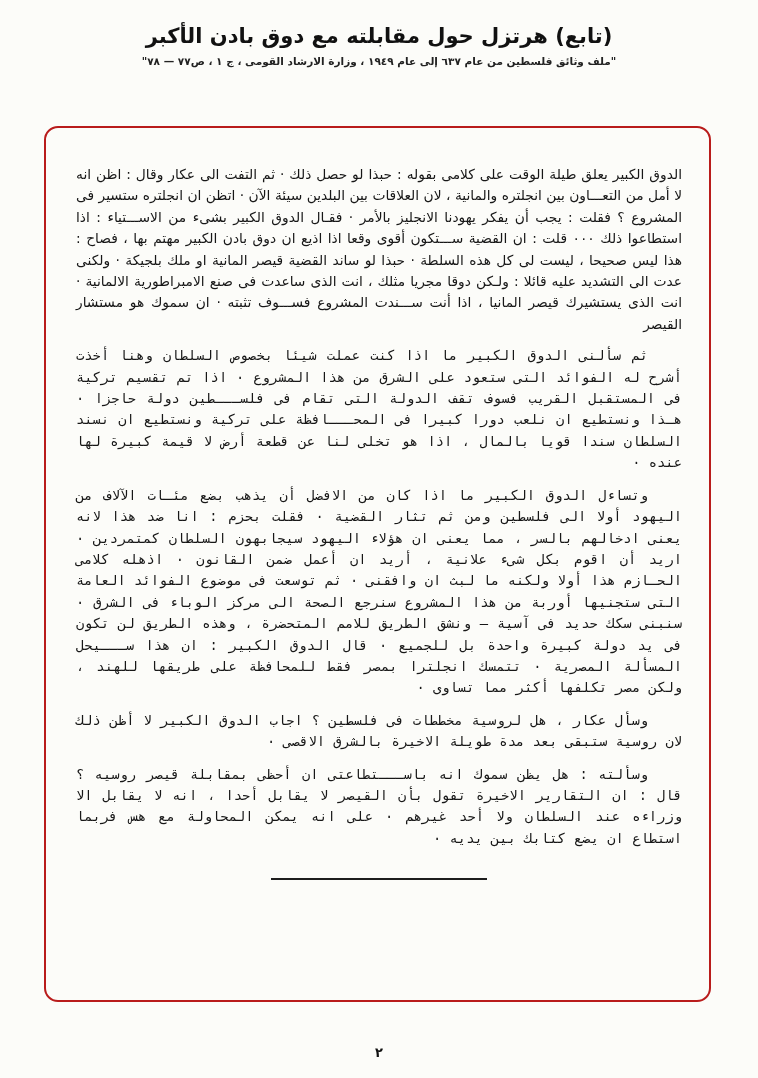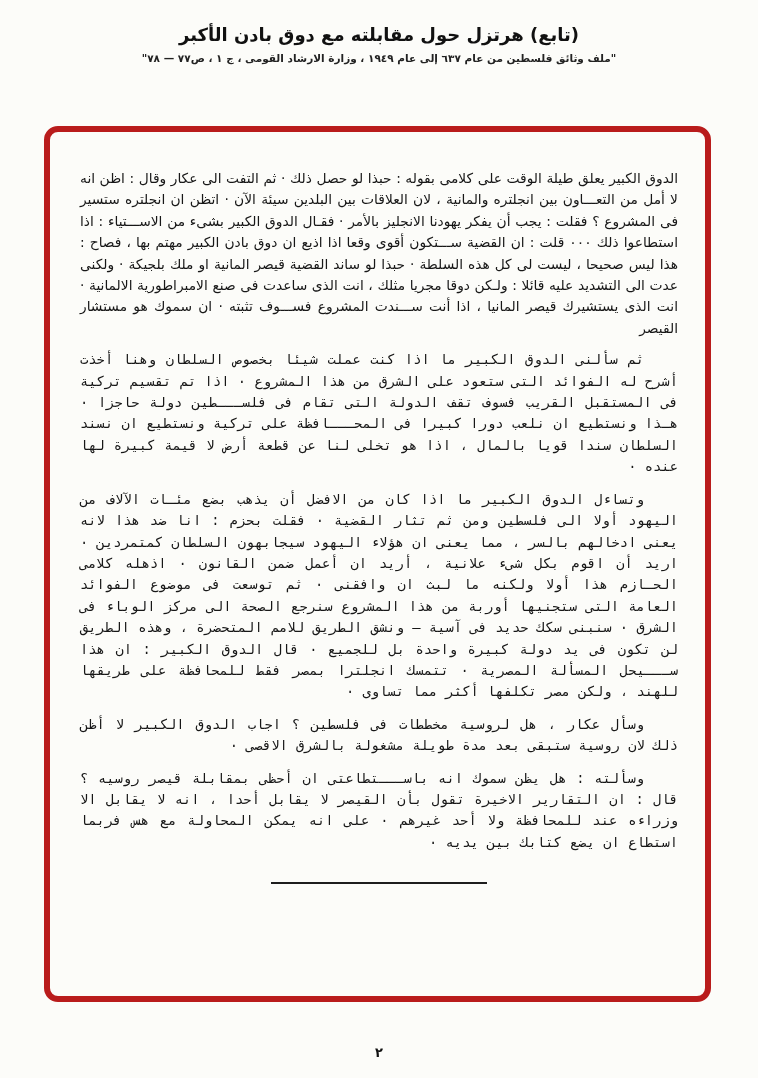--- a/index.html
+++ b/index.html
@@ -15,39 +15,39 @@
 
   .header {
     position: absolute;
     top: 24px;
     left: 0;
     width: 100%;
     text-align: center;
     direction: rtl;
   }
   .title {
-    font-size: 18px;
+    font-size: 21px;
     font-weight: bold;
     color: #111;
     letter-spacing: 0.2px;
   }
   .subtitle {
     margin-top: 7px;
     font-size: 10.5px;
     font-weight: bold;
     color: #222;
   }
 
   .frame {
     position: absolute;
     left: 44px;
     top: 126px;
     width: 667px;
     height: 876px;
-    border: 6px solid #b91c1c;
+    border: 2px solid #b91c1c;
     border-radius: 14px;
     box-sizing: border-box;
     background: transparent;
   }
   .content {
     direction: rtl;
     padding: 36px 27px 0 30px;
     color: #171717;
     font-size: 13.8px;
     line-height: 21.4px;
@@ -82,21 +82,21 @@
   <div class="header">
     <div class="title">(تابع) هرتزل حول مقابلته مع دوق بادن الأكبر</div>
     <div class="subtitle">"ملف وثائق فلسطين من عام ٦٣٧ إلى عام ١٩٤٩ ، وزارة الارشاد القومى ، ج ١ ، ص٧٧ — ٧٨"</div>
   </div>
 
   <div class="frame">
     <div class="content">
       <p class="para">الدوق الكبير يعلق طيلة الوقت على كلامى بقوله : حبذا لو حصل ذلك · ثم التفت الى عكار وقال : اظن انه لا أمل من التعـــاون بين انجلتره والمانية ، لان العلاقات بين البلدين سيئة الآن · اتظن ان انجلتره ستسير فى المشروع ؟ فقلت : يجب أن يفكر يهودنا الانجليز بالأمر · فقـال الدوق الكبير بشىء من الاســـتياء : اذا استطاعوا ذلك ٠٠٠ قلت : ان القضية ســـتكون أقوى وقعا اذا اذيع ان دوق بادن الكبير مهتم بها ، فصاح : هذا ليس صحيحا ، ليست لى كل هذه السلطة · حبذا لو ساند القضية قيصر المانية او ملك بلجيكة · ولكنى عدت الى التشديد عليه قائلا : ولـكن دوقا مجريا مثلك ، انت الذى ساعدت فى صنع الامبراطورية الالمانية · انت الذى يستشيرك قيصر المانيا ، اذا أنت ســـندت المشروع فســـوف تثبته · ان سموك هو مستشار القيصر</p>
       <p class="para indent">ثم سألنى الدوق الكبير ما اذا كنت عملت شيئا بخصوص السلطان وهنا أخذت أشرح له الفوائد التى ستعود على الشرق من هذا المشروع · اذا تم تقسيم تركية فى المستقبل القريب فسوف تقف الدولة التى تقام فى فلســـطين دولة حاجزا · هـذا ونستطيع ان نلعب دورا كبيرا فى المحـــافظة على تركية ونستطيع ان نسند السلطان سندا قويا بالمال ، اذا هو تخلى لنا عن قطعة أرض لا قيمة كبيرة لها عنده ·</p>
       <p class="para indent">وتساءل الدوق الكبير ما اذا كان من الافضل أن يذهب بضع مئـات الآلاف من اليهود أولا الى فلسطين ومن ثم تثار القضية · فقلت بحزم : انا ضد هذا لانه يعنى ادخالهم بالسر ، مما يعنى ان هؤلاء اليهود سيجابهون السلطان كمتمردين · اريد أن اقوم بكل شىء علانية ، أريد ان أعمل ضمن القانون · اذهله كلامى الحـازم هذا أولا ولكنه ما لبث ان وافقنى · ثم توسعت فى موضوع الفوائد العامة التى ستجنيها أوربة من هذا المشروع سنرجع الصحة الى مركز الوباء فى الشرق · سنبنى سكك حديد فى آسية — ونشق الطريق للامم المتحضرة ، وهذه الطريق لن تكون فى يد دولة كبيرة واحدة بل للجميع · قال الدوق الكبير : ان هذا ســـيحل المسألة المصرية · تتمسك انجلترا بمصر فقط للمحافظة على طريقها للهند ، ولكن مصر تكلفها أكثر مما تساوى ·</p>
-      <p class="para indent">وسأل عكار ، هل لروسية مخططات فى فلسطين ؟ اجاب الدوق الكبير لا أظن ذلك لان روسية ستبقى بعد مدة طويلة مشغولة بالشرق الاقصى ·</p>
-      <p class="para indent">وسألته : هل يظن سموك انه باســـتطاعتى ان أحظى بمقابلة قيصر روسيه ؟ قال : ان التقارير الاخيرة تقول بأن القيصر لا يقابل أحدا ، انه لا يقابل الا وزراءه عند للمحافظة ولا أحد غيرهم · على انه يمكن المحاولة مع هس فربما استطاع ان يضع كتابك بين يديه ·</p>
+      <p class="para indent">وسأل عكار ، هل لروسية مخططات فى فلسطين ؟ اجاب الدوق الكبير لا أظن ذلك لان روسية ستبقى بعد مدة طويلة الاخيرة بالشرق الاقصى ·</p>
+      <p class="para indent">وسألته : هل يظن سموك انه باســـتطاعتى ان أحظى بمقابلة قيصر روسيه ؟ قال : ان التقارير الاخيرة تقول بأن القيصر لا يقابل أحدا ، انه لا يقابل الا وزراءه عند السلطان ولا أحد غيرهم · على انه يمكن المحاولة مع هس فربما استطاع ان يضع كتابك بين يديه ·</p>
       <div class="divider"></div>
     </div>
   </div>
 
   <div class="page-number">٢</div>
 
 </div>
 
 </body></html>

